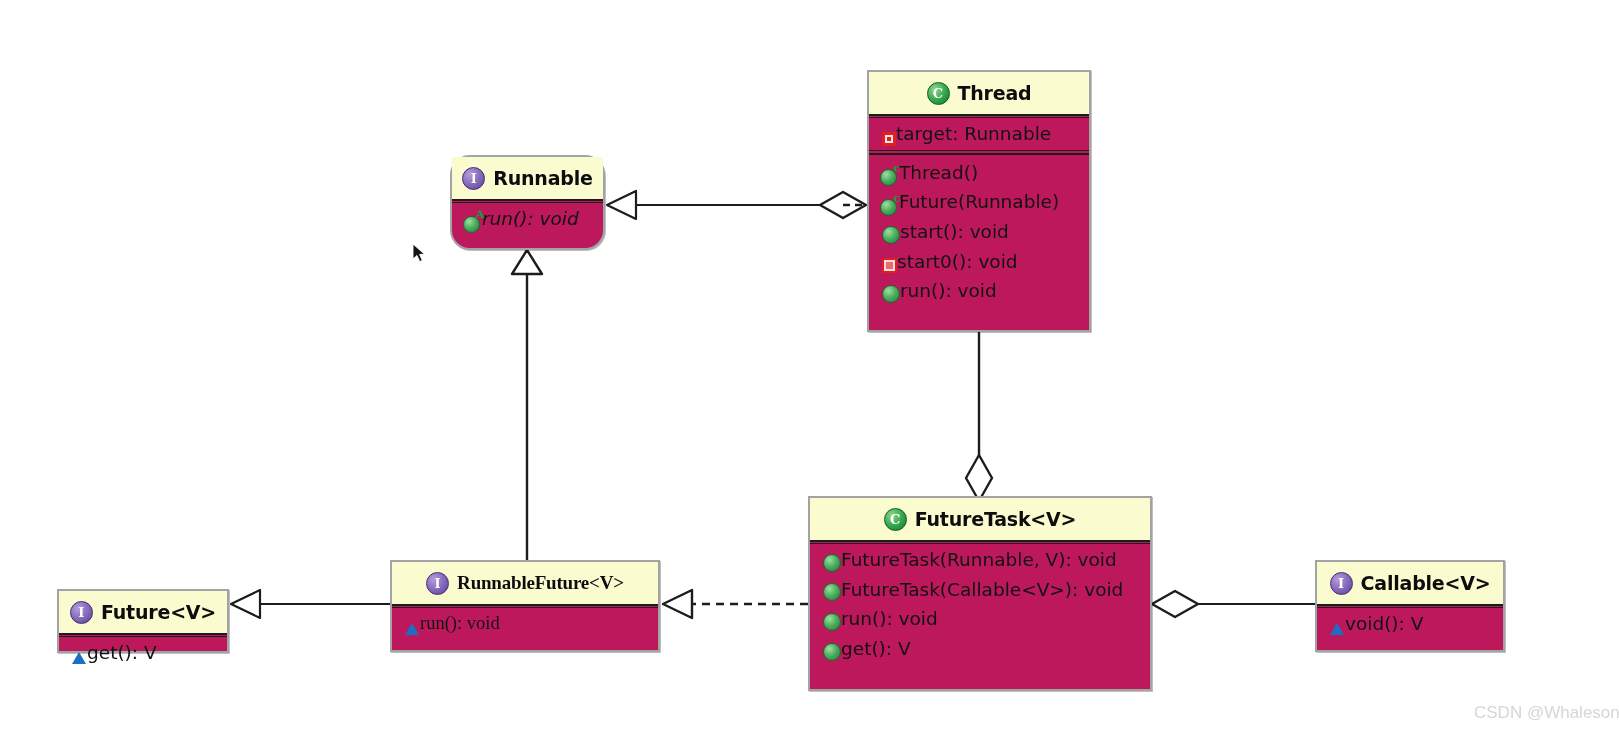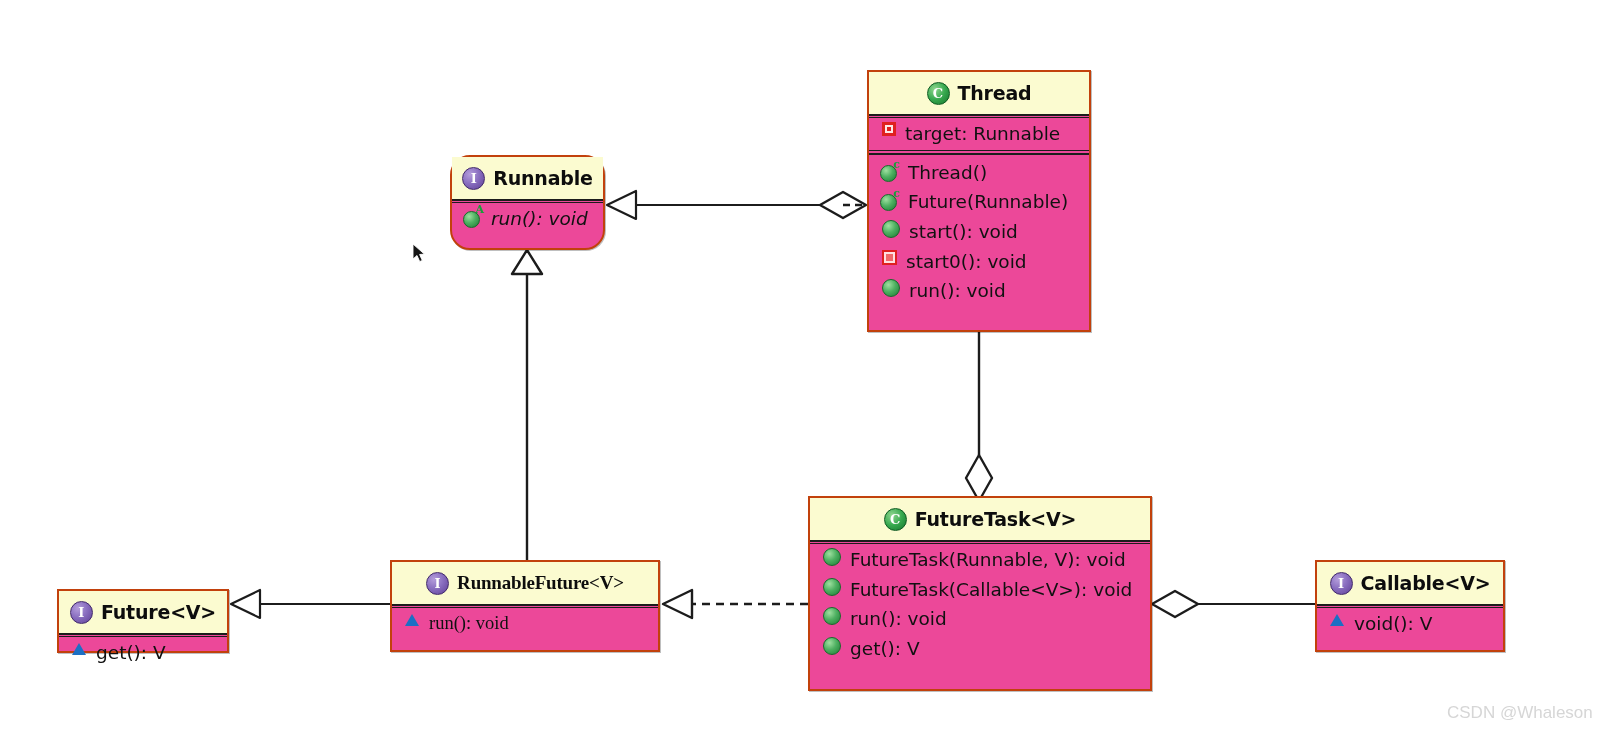--- a/index.html
+++ b/index.html
@@ -22,22 +22,22 @@
   }
   svg#edges {
     position: absolute;
     left: 0; top: 0;
     width: 1619px;
     height: 744px;
     pointer-events: none;
   }
   .uml-box {
     position: absolute;
-    background: #ec4899;
-    border: 2px solid #c2410c;
+    background: #be185d;
+    border: 2px solid #a3a3a3;
     box-sizing: border-box;
     box-shadow: 1px 1px 0 rgba(0,0,0,0.25);
   }
   .uml-header {
     height: 44px;
     display: flex;
     align-items: center;
     justify-content: center;
     gap: 8px;
     border-bottom: 2px solid #1c1c1c;
@@ -68,22 +68,21 @@
   }
   .uml-section + .uml-section::before {
     content: "";
     position: absolute;
     left: 0; right: 0; top: -5px;
     height: 1px;
     background: #1c1c1c;
   }
   .uml-row {
     display: flex;
-    align-items: flex-start;
-    gap: 9px;
+    align-items: flex-end;
     padding: 3px 8px 3px 10px;
     font-size: 18.5px;
     color: #111;
     white-space: nowrap;
     line-height: 1.28;
   }
   .uml-row.abstract .row-label {
     font-style: italic;
   }
   .row-label { display: inline-block; }
@@ -220,20 +219,21 @@
     border-right: 7px solid transparent;
     border-bottom: 12px solid #1c6fc4;
   }
 
   .watermark {
     position: absolute;
     font-size: 17px;
     color: #d6d6d6;
     font-family: "Liberation Sans", sans-serif;
     white-space: nowrap;
+    margin-left: 27px;
   }
   .cursor {
     position: absolute;
     width: 14px;
     height: 20px;
     pointer-events: none;
   }
 </style>
 </head>
 <body>

